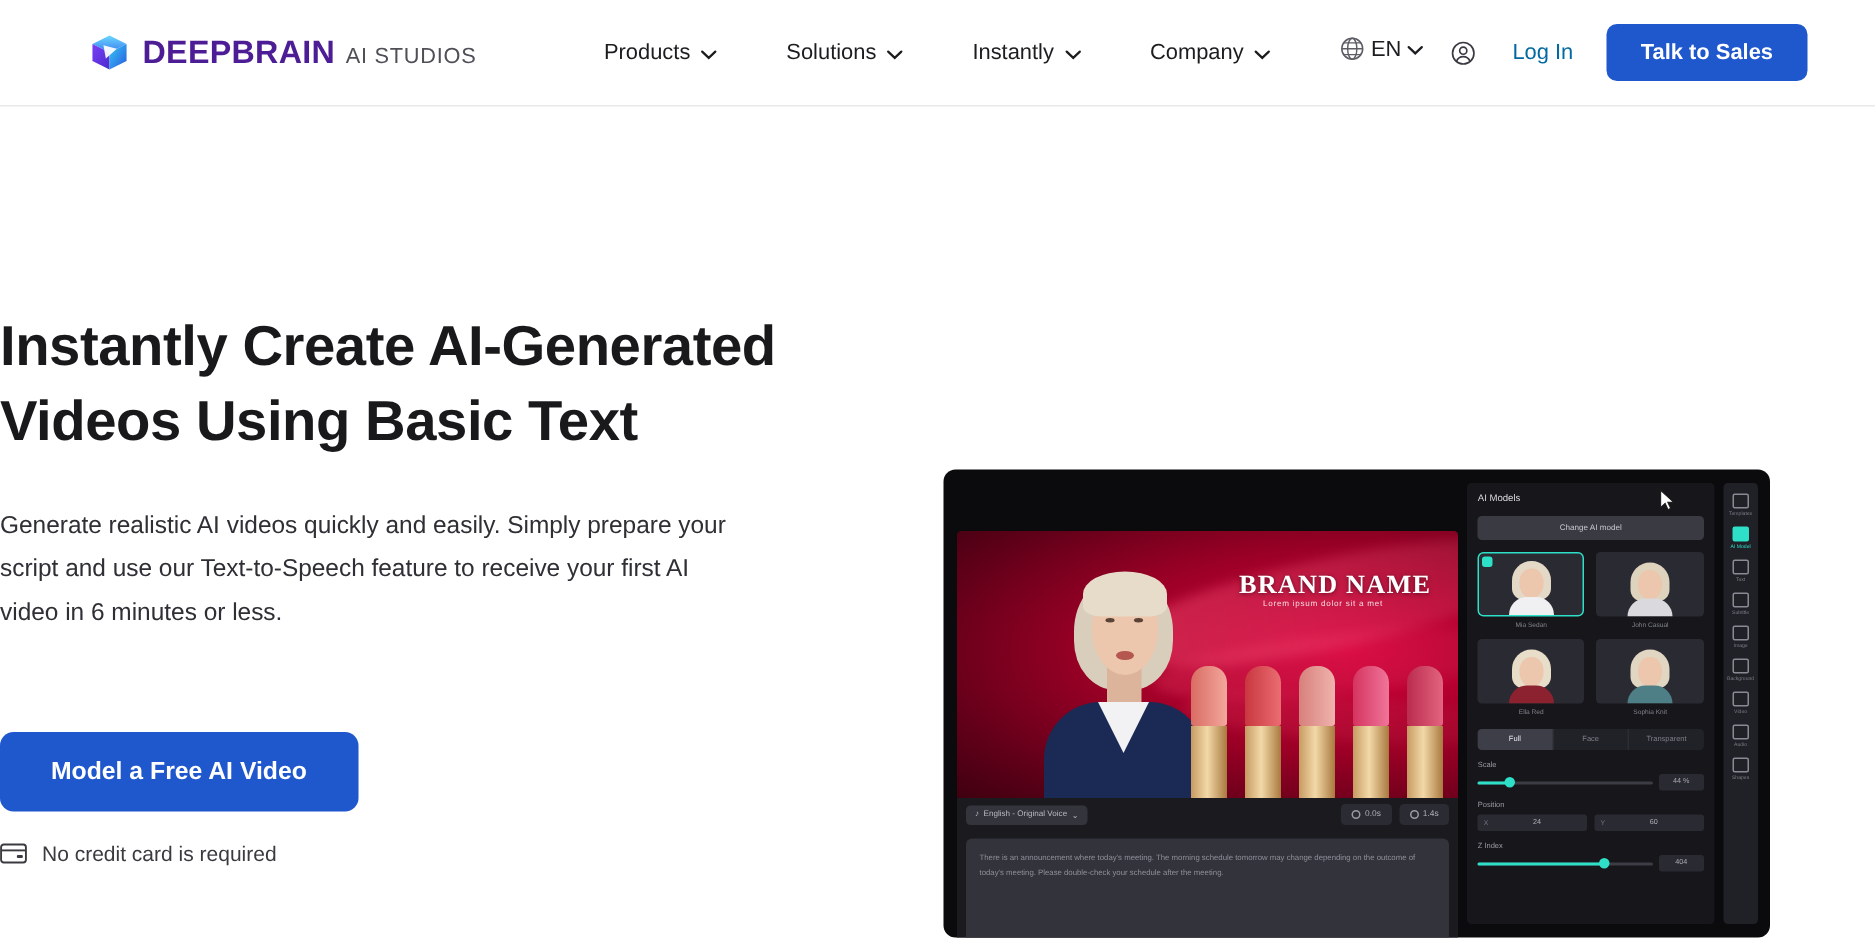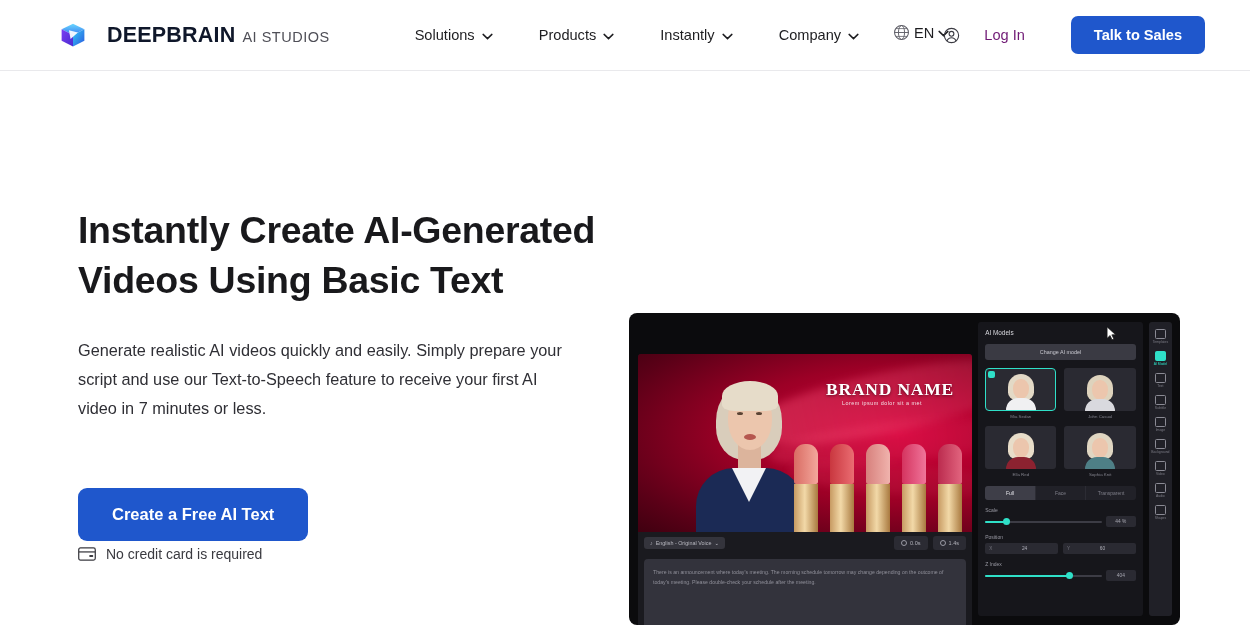--- a/index.html
+++ b/index.html
@@ -19,22 +19,21 @@
     display: flex; align-items: center;
   }
   .logo-wrap {
     display: flex; align-items: center; gap: 9px;
     margin-left: 60px;
   }
   .logo-cube { width: 26px; height: 26px; display: block; }
   .logo-text { display: flex; align-items: baseline; gap: 7px; }
   .logo-brand {
     font-size: 21.5px; font-weight: bold; letter-spacing: .2px;
-    color: #0f172a;
-    margin-left: 12px;
+    color: #4c1d95;
   }
   .logo-sub {
     font-size: 14.5px; font-weight: normal; letter-spacing: .5px;
     color: #4f4f57;
   }
 
   .nav {
     display: flex; align-items: center;
     margin-left: 62px;
     height: 100%;
@@ -58,40 +57,38 @@
     cursor: pointer;
   }
   .globe { width: 17px; height: 17px; }
 
   .header-right {
     position: absolute; right: 45px; top: 0;
     height: 100%; display: flex; align-items: center; gap: 14px;
   }
   .login {
     display: flex; align-items: center; gap: 24px;
-    font-size: 14.6px; color: #701a75; cursor: pointer;
+    font-size: 14.6px; color: #0369a1; cursor: pointer;
     padding: 6px 8px;
   }
   .user-icon { width: 17px; height: 17px; }
   .btn-sales {
     background: #1f57cc; color: #ffffff;
     font-size: 14.6px; font-weight: bold;
     padding: 11px 23px; border-radius: 7px;
     border: none; cursor: pointer;
     font-family: "Liberation Sans", sans-serif;
     white-space: nowrap;
-    margin-left: 24px;
   }
 
   
   .hero {
     position: relative;
     display: flex;
     width: 1250px;
-    padding-left: 78px;
     padding-top: 134px;
   }
   .hero-left { width: 530px; }
   .hero-title {
     font-size: 37.5px; font-weight: bold;
     line-height: 1.34;
     color: #19191c;
     letter-spacing: -.3px;
   }
   .hero-sub {
@@ -102,21 +99,21 @@
   }
   .btn-cta {
     margin-top: 65px;
     background: #1f57cc; color: #ffffff;
     font-size: 16.5px; font-weight: bold;
     padding: 17px 34px; border-radius: 9px;
     border: none; cursor: pointer;
     font-family: "Liberation Sans", sans-serif;
   }
   .nocard {
-    margin-top: 5px;
+    margin-top: 20px;
     display: flex; align-items: center; gap: 10px;
     font-size: 14px; color: #3a3a40;
   }
   .card-icon { width: 18px; height: 14px; }
 
   
   .mock {
     position: absolute;
     left: 629px; top: 242px;
     width: 551px; height: 312px;
@@ -386,27 +383,27 @@
       <polygon points="11,10 22,13 13,21" fill="#ffffff" opacity=".92"></polygon>
     </svg>
     <div class="logo-text">
       <span class="logo-brand">DEEPBRAIN</span>
       <span class="logo-sub">AI STUDIOS</span>
     </div>
   </div>
 
   <div class="nav">
     <div class="nav-item">
-      <span>Solutions</span>
+      <span>Products</span>
       <svg class="chev" viewBox="0 0 12 8">
         <path d="M1 1.6 L6 6.4 L11 1.6" stroke="#1d1d20" stroke-width="1.7" fill="none" stroke-linecap="round"></path>
       </svg>
     </div>
     <div class="nav-item">
-      <span>Products</span>
+      <span>Solutions</span>
       <svg class="chev" viewBox="0 0 12 8">
         <path d="M1 1.6 L6 6.4 L11 1.6" stroke="#1d1d20" stroke-width="1.7" fill="none" stroke-linecap="round"></path>
       </svg>
     </div>
     <div class="nav-item">
       <span>Instantly</span>
       <svg class="chev" viewBox="0 0 12 8">
         <path d="M1 1.6 L6 6.4 L11 1.6" stroke="#1d1d20" stroke-width="1.7" fill="none" stroke-linecap="round"></path>
       </svg>
     </div>
@@ -441,22 +438,22 @@
       </svg>
       <span>Log In</span>
     </div>
     <button class="btn-sales">Talk to Sales</button>
   </div>
 </div>
 
 <div class="hero">
   <div class="hero-left">
     <h1 class="hero-title">Instantly Create AI-Generated Videos Using Basic Text</h1>
-    <p class="hero-sub">Generate realistic AI videos quickly and easily. Simply prepare your script and use our Text-to-Speech feature to receive your first AI video in 7 minutes or less.</p>
-    <button class="btn-cta">Create a Free AI Text</button>
+    <p class="hero-sub">Generate realistic AI videos quickly and easily. Simply prepare your script and use our Text-to-Speech feature to receive your first AI video in 6 minutes or less.</p>
+    <button class="btn-cta">Model a Free AI Video</button>
     <div class="nocard">
       <svg class="card-icon" viewBox="0 0 20 15">
         <rect x=".8" y=".8" width="18.4" height="13.4" rx="2" fill="none" stroke="#3a3a40" stroke-width="1.4"></rect>
         <line x1="1" y1="5.2" x2="19" y2="5.2" stroke="#3a3a40" stroke-width="1.4"></line>
         <rect x="12.5" y="8.6" width="4.4" height="2.2" rx=".8" fill="#3a3a40"></rect>
       </svg>
       <span>No credit card is required</span>
     </div>
   </div>
 

